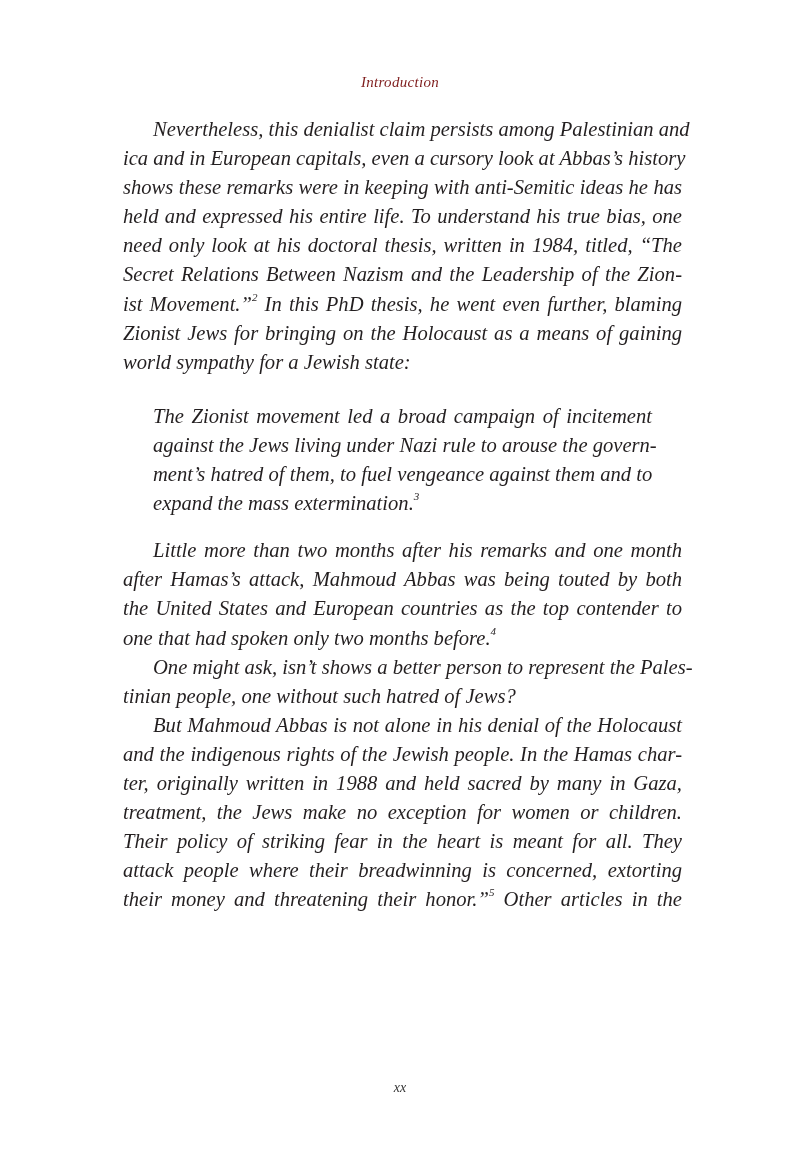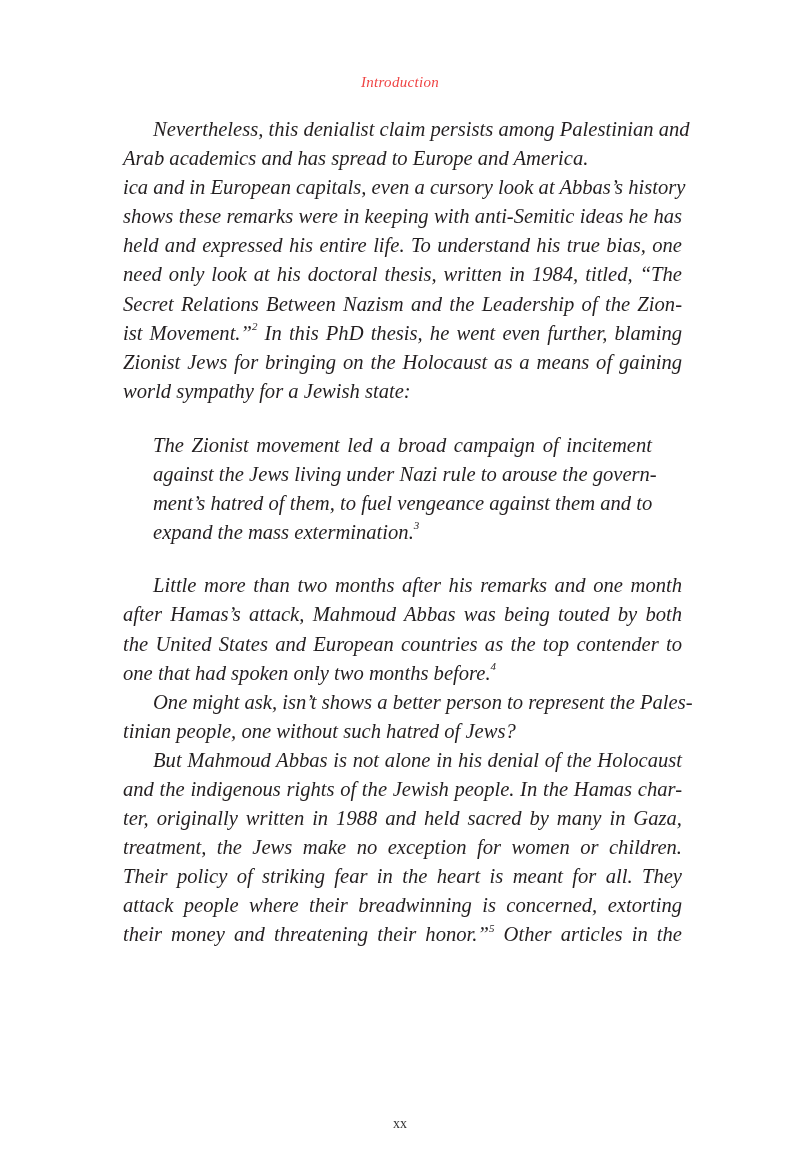--- a/index.html
+++ b/index.html
@@ -23,21 +23,21 @@
   }
   .running-head {
     position: absolute;
     top: 74px;
     left: 0;
     width: 800px;
     text-align: center;
     font-style: italic;
     font-size: 15px;
     letter-spacing: 0.3px;
-    color: #ef4444;
+    color: #7f1d1d;
   }
   .body-text {
     position: absolute;
     left: 123px;
     top: 115px;
     width: 559px;
     font-size: 20.6px;
     line-height: 29.1px;
     font-style: italic;
   }
@@ -48,53 +48,52 @@
     text-align-last: justify;
     height: 29.1px;
   }
   .line.last {
     text-align-last: left;
   }
   .line.indent {
     padding-left: 30px;
   }
   .blockquote {
-    margin: 25px 0 24px 30px;
+    margin: 25px 0 18px 30px;
     width: 499px;
   }
   sup {
     font-size: 11px;
     line-height: 0;
     position: relative;
     top: -2px;
     vertical-align: super;
   }
   .folio {
     position: absolute;
     top: 1080px;
     left: 0;
     width: 800px;
     text-align: center;
+    font-style: italic;
     font-size: 14px;
     color: #333;
-    margin-top: 36px;
   }
 </style>
 </head>
 <body>
 
 <div class="page">
 
   <div class="running-head">Introduction</div>
 
   <div class="body-text">
 
     <div>
       <span class="line indent">Nevertheless, this denialist claim persists among Palestinian and</span>
-      <span class="line last">Arab academics and has spread to Europe and America.</span>
     </div>
 
     <div>
       <span class="line">ica and in European capitals, even a cursory look at Abbas’s history</span>
       <span class="line">shows these remarks were in keeping with anti-Semitic ideas he has</span>
       <span class="line">held and expressed his entire life. To understand his true bias, one</span>
       <span class="line">need only look at his doctoral thesis, written in 1984, titled, “The</span>
       <span class="line">Secret Relations Between Nazism and the Leadership of the Zion-</span>
       <span class="line"><span>ist Movement.”</span><sup>2</sup><span> In this PhD thesis, he went even further, blaming</span></span>
       <span class="line">Zionist Jews for bringing on the Holocaust as a means of gaining</span>

